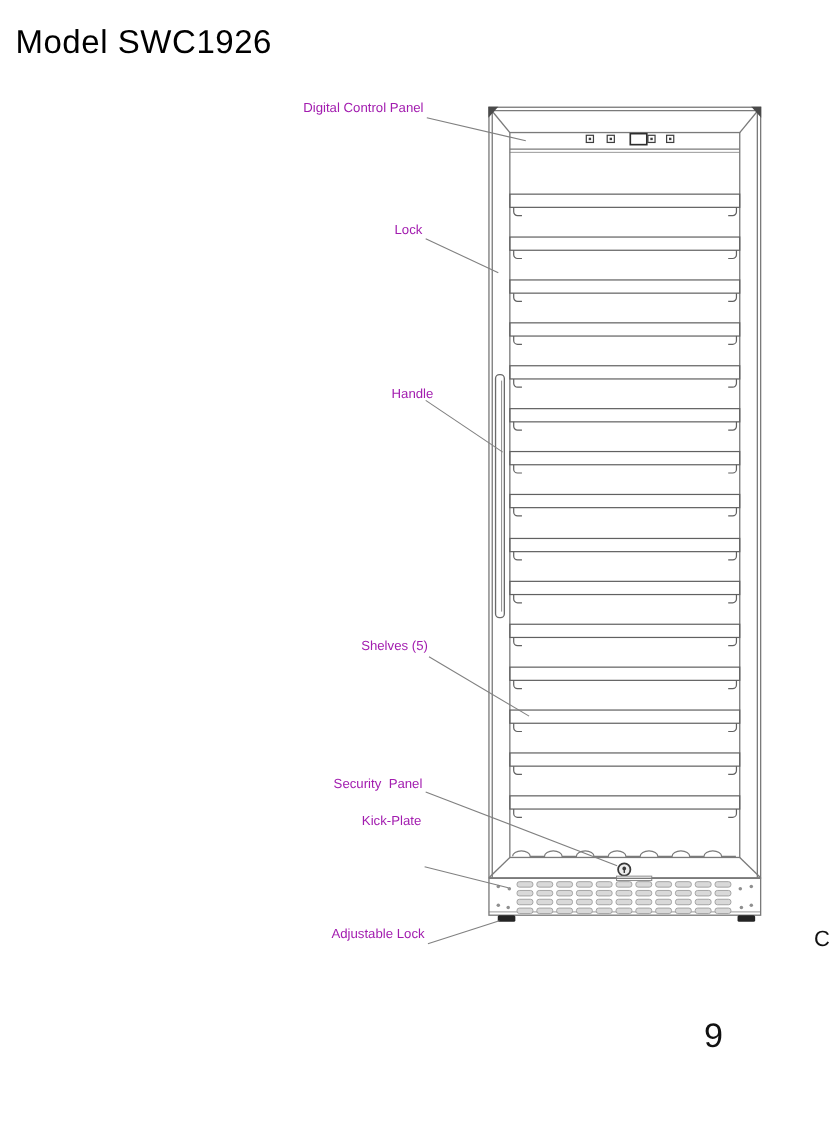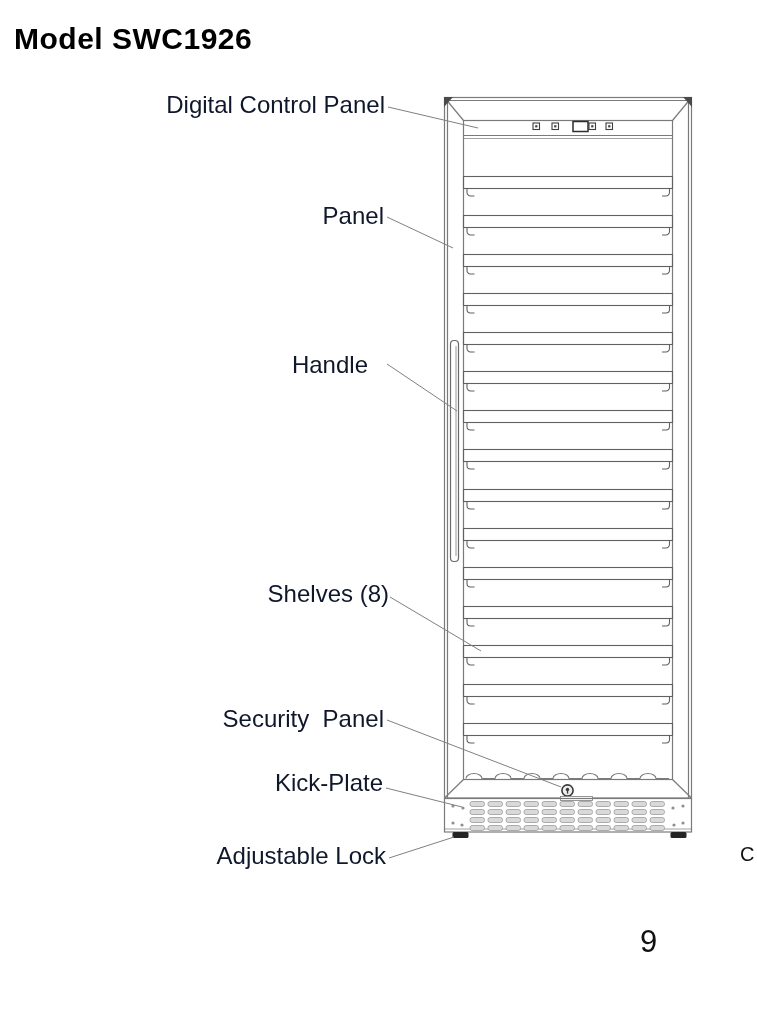--- a/index.html
+++ b/index.html
@@ -1,40 +1,40 @@
 <!DOCTYPE html>
 <html><head>
 <meta charset="utf-8">
 <style>
   html,body{margin:0;padding:0}
   body{position:relative;width:757px;height:1024px;background:#ffffff;
        font-family:"Liberation Sans",sans-serif;overflow:hidden;color:#111}
-  .label{position:absolute;font-size:24px;color:#0f172a;white-space:pre;text-align:center;line-height:1.1}
-  .page-title{position:absolute;left:14px;top:22px;font-size:30px;font-weight:bold;
+  .label{position:absolute;font-size:12px;color:#a21caf;white-space:pre;text-align:center;line-height:1.1}
+  .page-title{position:absolute;left:14px;top:22px;font-size:30px;font-weight:normal;
               letter-spacing:.5px;color:#000}
   .page-number{position:absolute;left:640px;top:924px;font-size:31px;color:#111}
   .edge-fragment{position:absolute;left:740px;top:843px;font-size:20px;color:#111}
   .lbl-dcp{right:372px;top:92px}
   .lbl-door{right:373px;top:203px}
-  .lbl-handle{right:389px;top:352px}
+  .lbl-handle{right:363px;top:352px}
   .lbl-shelves{right:368px;top:581px}
   .lbl-lock{right:373px;top:706px}
-  .lbl-kick{right:374px;top:770px}
+  .lbl-kick{right:374px;top:740px}
   .lbl-legs{right:371px;top:843px}
   svg.diagram{position:absolute;left:0;top:0}
 </style>
 </head>
 <body>
 
 <div class="page-title">Model SWC1926</div>
 
 <div class="label lbl-dcp">Digital Control Panel</div>
-<div class="label lbl-door">Panel</div>
+<div class="label lbl-door">Lock</div>
 <div class="label lbl-handle">Handle</div>
-<div class="label lbl-shelves">Shelves (8)</div>
+<div class="label lbl-shelves">Shelves (5)</div>
 <div class="label lbl-lock">Security  Panel</div>
 <div class="label lbl-kick">Kick-Plate</div>
 <div class="label lbl-legs">Adjustable Lock</div>
 
 <div class="page-number">9</div>
 <div class="edge-fragment">C</div>
 
 <svg class="diagram" width="757" height="1024" viewBox="0 0 757 1024">
 
   <g id="cabinet-outline" fill="none" stroke="#7a7a7a" stroke-width="1.2">

